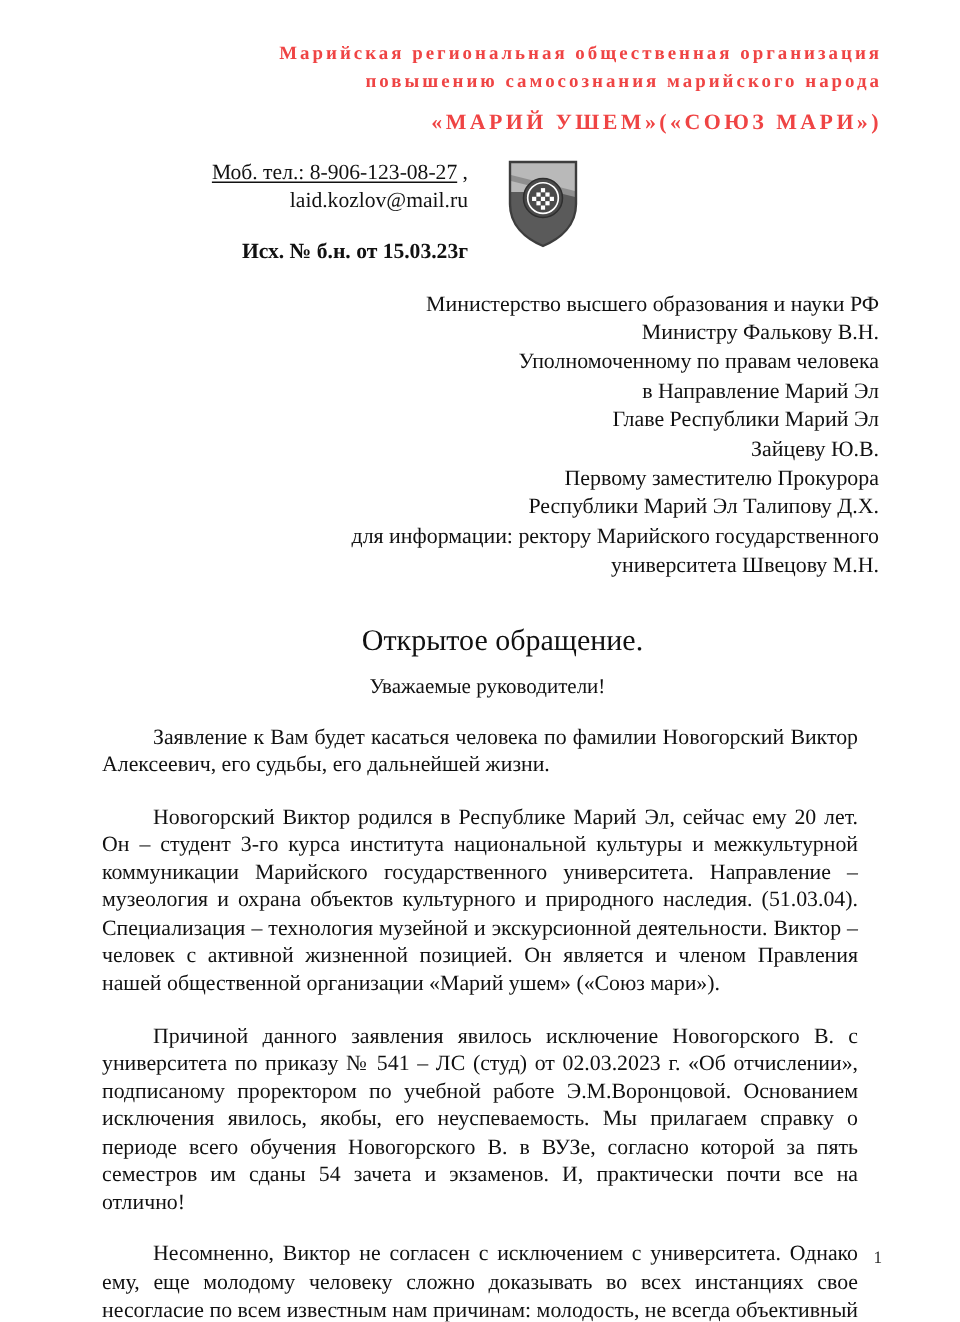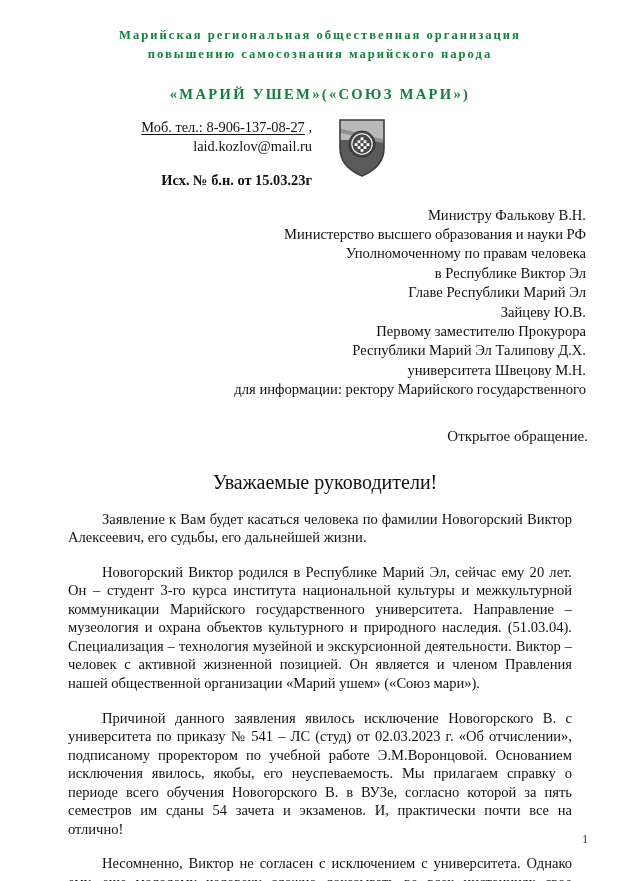--- a/index.html
+++ b/index.html
@@ -20,36 +20,36 @@
   .page {
     position: relative;
     width: 640px;
     height: 881px;
     box-sizing: border-box;
     padding: 26px 52px 0 52px;
   }
 
   
   .letterhead {
-    text-align: center;
+    text-align: right;
     font-weight: bold;
     font-size: 12.6px;
     line-height: 1.47;
     letter-spacing: 2.0px;
-    color: #15803d;
+    color: #ef4444;
   }
   .letterhead .ln {
     display: block;
     white-space: nowrap;
   }
   .letterhead .org-name {
     display: block;
     font-size: 14.6px;
     letter-spacing: 2.3px;
-    margin-top: 21px;
+    margin-top: 9px;
     white-space: nowrap;
   }
 
   
   .contact-row {
     display: flex;
     align-items: flex-start;
     justify-content: flex-start;
     margin-top: 11px;
     padding-left: 8px;
@@ -89,29 +89,29 @@
     line-height: 1.33;
     padding-right: 2px;
   }
   .addressees .ad {
     display: block;
     white-space: nowrap;
   }
 
   
   .doc-title {
-    text-align: right;
-    font-size: 15px;
+    text-align: center;
+    font-size: 20px;
     margin-top: 28px;
     padding-left: 30px;
   }
   .salutation {
     text-align: center;
-    font-size: 20px;
-    margin-top: 26px;
+    font-size: 14px;
+    margin-top: 12px;
     padding-left: 10px;
   }
 
   
   .body-text {
     margin-top: 2px;
     font-size: 14.55px;
     line-height: 1.275;
     text-align: justify;
     text-justify: inter-word;
@@ -137,21 +137,21 @@
 <div class="page">
 
   <div class="letterhead">
     <span class="ln">Марийская региональная общественная  организация</span>
     <span class="ln">повышению самосознания марийского народа</span>
     <span class="org-name">«МАРИЙ УШЕМ»(«СОЮЗ МАРИ»)</span>
   </div>
 
   <div class="contact-row">
     <div class="contacts">
-      <span class="line"><span class="phone">Моб. тел.: 8-906-137-08-27</span><span> ,</span></span>
+      <span class="line"><span class="phone">Моб. тел.: 8-906-123-08-27</span><span> ,</span></span>
       <span class="line">laid.kozlov@mail.ru</span>
       <span class="outgoing">Исх. № б.н. от 15.03.23г</span>
     </div>
 
     <div class="emblem-wrap">
       <svg width="48" height="60" viewBox="0 0 48 60">
         <defs>
           <clipPath id="shieldClip">
             <path d="M2,2 L46,2 L46,30 C46,44 36,53 24,58 C12,53 2,44 2,30 Z"></path>
           </clipPath>
@@ -173,30 +173,30 @@
           <rect x="28.5" y="25.2" width="2.8" height="2.8"></rect>
           <rect x="19.6" y="28.1" width="2.8" height="2.8"></rect>
           <rect x="25.6" y="28.1" width="2.8" height="2.8"></rect>
           <rect x="22.6" y="31.0" width="2.8" height="2.8"></rect>
         </g>
       </svg>
     </div>
   </div>
 
   <div class="addressees">
+    <span class="ad">Министерство высшего образования и науки РФ</span>
     <span class="ad">Министру Фалькову В.Н.</span>
-    <span class="ad">Министерство высшего образования и науки РФ</span>
     <span class="ad">Уполномоченному по правам человека</span>
-    <span class="ad">в Республике Виктор Эл</span>
+    <span class="ad">в Направление Марий Эл</span>
     <span class="ad">Главе Республики Марий Эл</span>
     <span class="ad">Зайцеву Ю.В.</span>
     <span class="ad">Первому заместителю Прокурора</span>
     <span class="ad">Республики Марий Эл Талипову Д.Х.</span>
+    <span class="ad">для информации: ректору Марийского государственного</span>
     <span class="ad">университета Швецову М.Н.</span>
-    <span class="ad">для информации: ректору Марийского государственного</span>
   </div>
 
   <div class="doc-title">Открытое обращение.</div>
   <div class="salutation">Уважаемые руководители!</div>
 
   <div class="body-text">
     <p>Заявление к Вам будет касаться человека по фамилии Новогорский Виктор Алексеевич, его судьбы, его дальнейшей жизни.</p>
     <p>Новогорский Виктор родился в Республике Марий Эл, сейчас ему 20 лет. Он – студент 3-го курса института национальной культуры и межкультурной коммуникации Марийского государственного университета. Направление – музеология и охрана объектов культурного и природного наследия. (51.03.04). Специализация – технология музейной и экскурсионной деятельности. Виктор – человек с активной жизненной позицией. Он является и членом Правления нашей общественной организации «Марий ушем» («Союз мари»).</p>
     <p>Причиной данного заявления явилось исключение Новогорского В. с университета по приказу № 541 – ЛС (студ) от 02.03.2023 г. «Об отчислении», подписаному проректором по учебной работе Э.М.Воронцовой. Основанием исключения явилось, якобы, его неуспеваемость. Мы прилагаем справку о периоде всего обучения Новогорского В. в ВУЗе, согласно которой за пять семестров им сданы 54 зачета и экзаменов. И, практически почти все на отлично!</p>
     <p>Несомненно, Виктор не согласен с исключением с университета. Однако ему, еще молодому человеку сложно доказывать во всех инстанциях свое несогласие по всем известным нам причинам: молодость, не всегда объективный подход правоохранителей и судебных проблем, и т.д. В этой связи, наша общественная организация всеми доступными законными способами будет добиваться справедливости по отношению к Виктору восстановиться на учебу в ВУЗе с отменой приказа об отчислении.</p>

